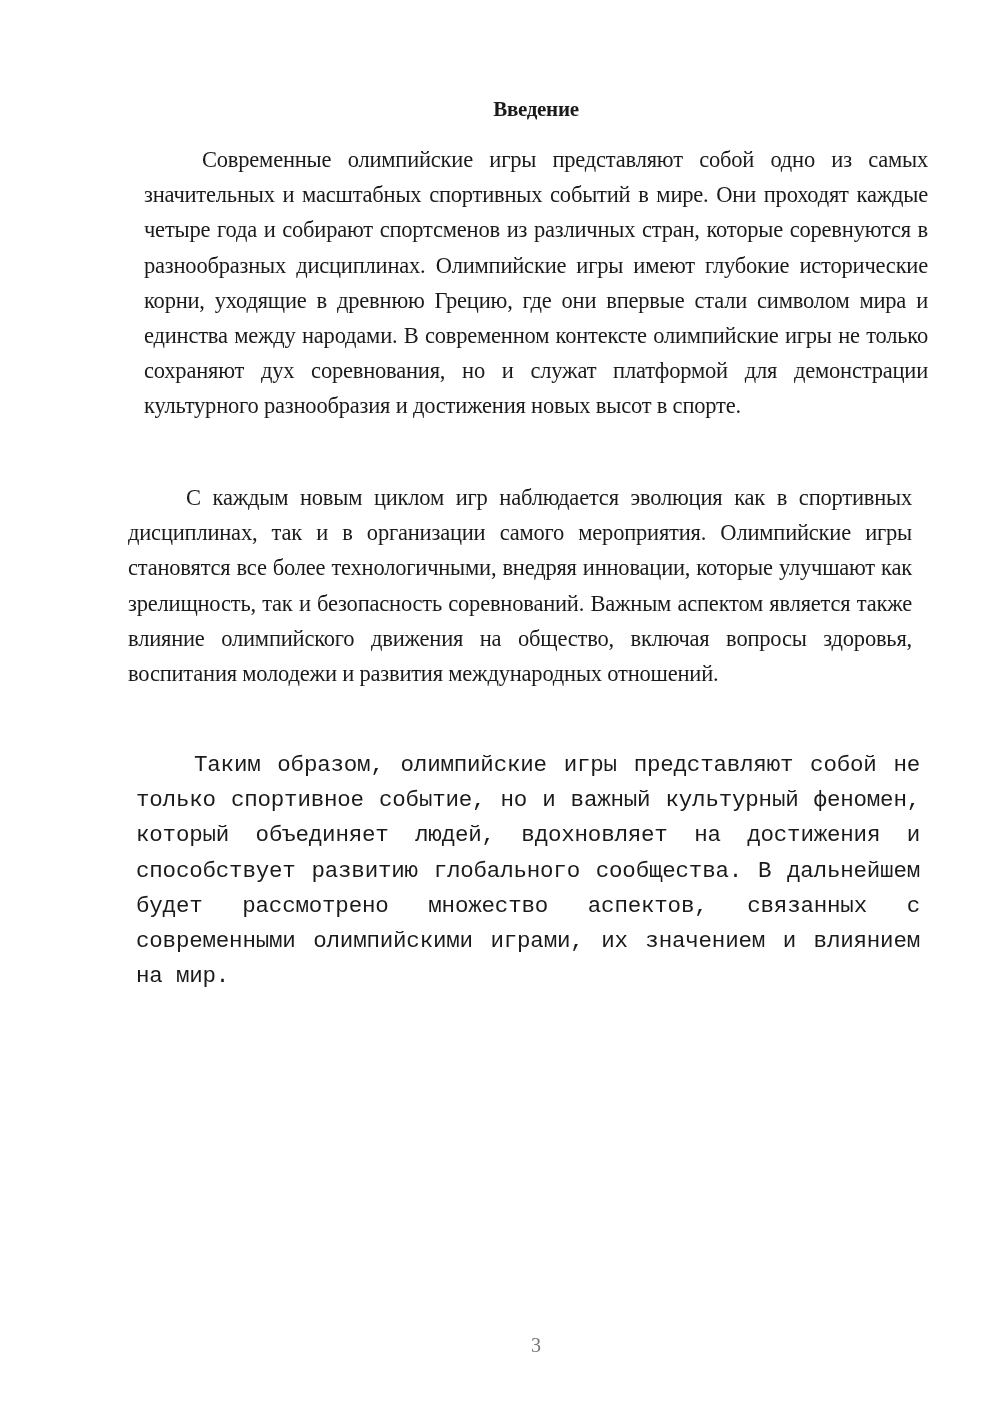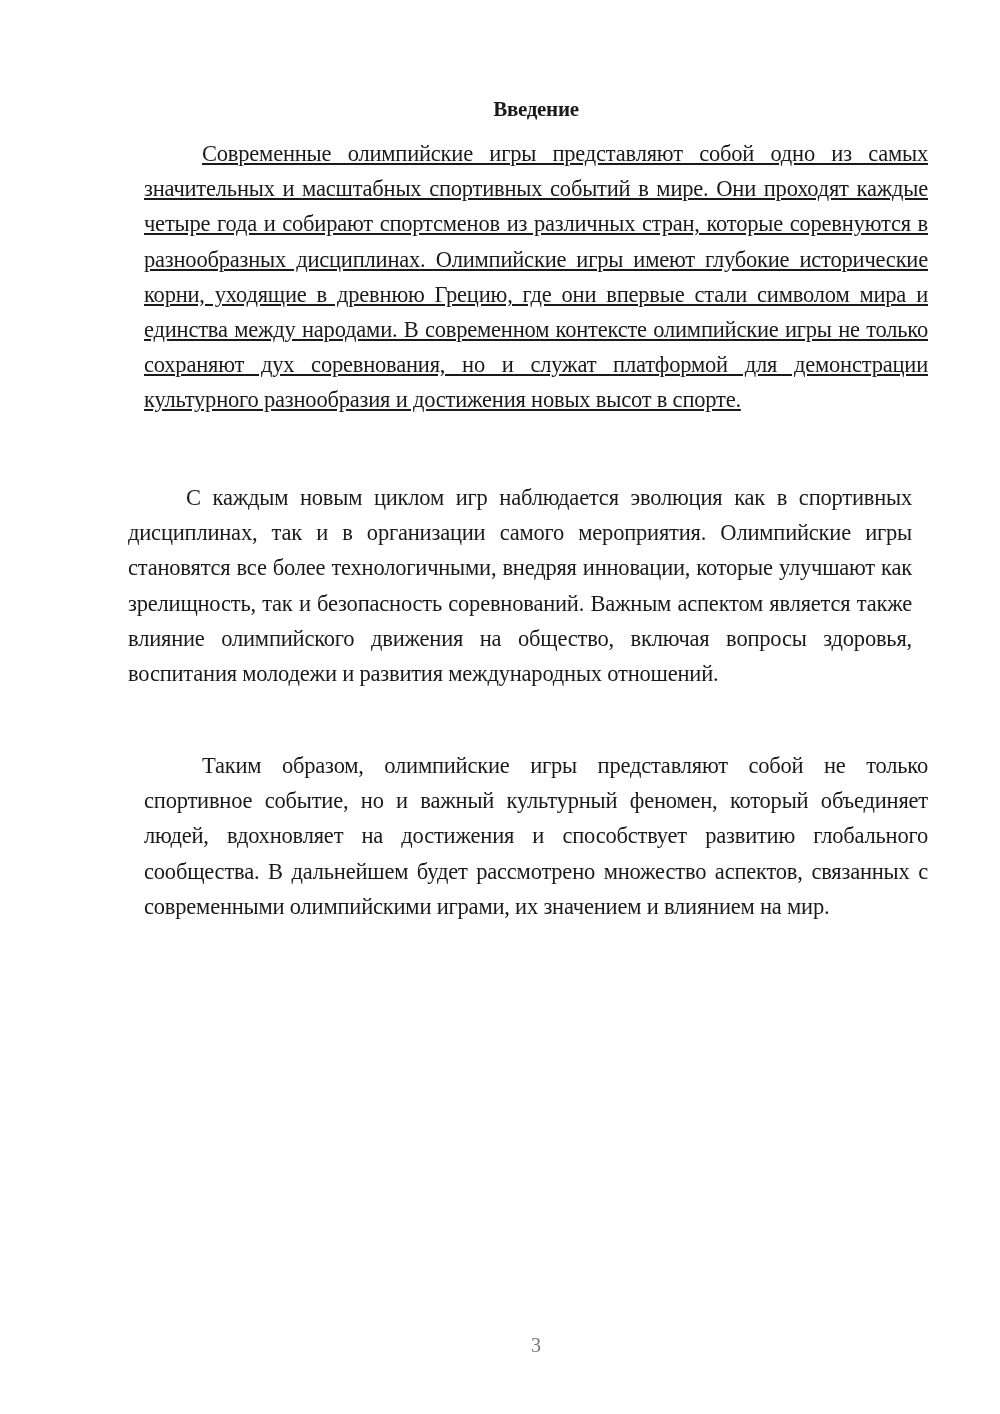--- a/index.html
+++ b/index.html
@@ -27,23 +27,23 @@
       letter-spacing: -0.3px;
     }
     .para {
       margin: 0;
       font-size: 22.5px;
       line-height: 35.2px;
       text-align: justify;
       text-indent: 58px;
       letter-spacing: -0.2px;
     }
-    .p1 { position: absolute; top: 136px; left: 144px; width: 784px; text-decoration: underline; }
+    .p1 { position: absolute; top: 142px; left: 144px; width: 784px; }
     .p2 { position: absolute; top: 480px; left: 128px; width: 784px; }
-    .p3 { position: absolute; top: 748px; left: 144px; width: 784px; }
+    .p3 { position: absolute; top: 748px; left: 136px; width: 784px; font-family: Liberation Mono, monospace; }
     .page-number {
       position: absolute;
       top: 1334px;
       left: 0;
       width: 1072px;
       text-align: center;
       font-size: 20px;
       color: #777777;
     }
   </style>

